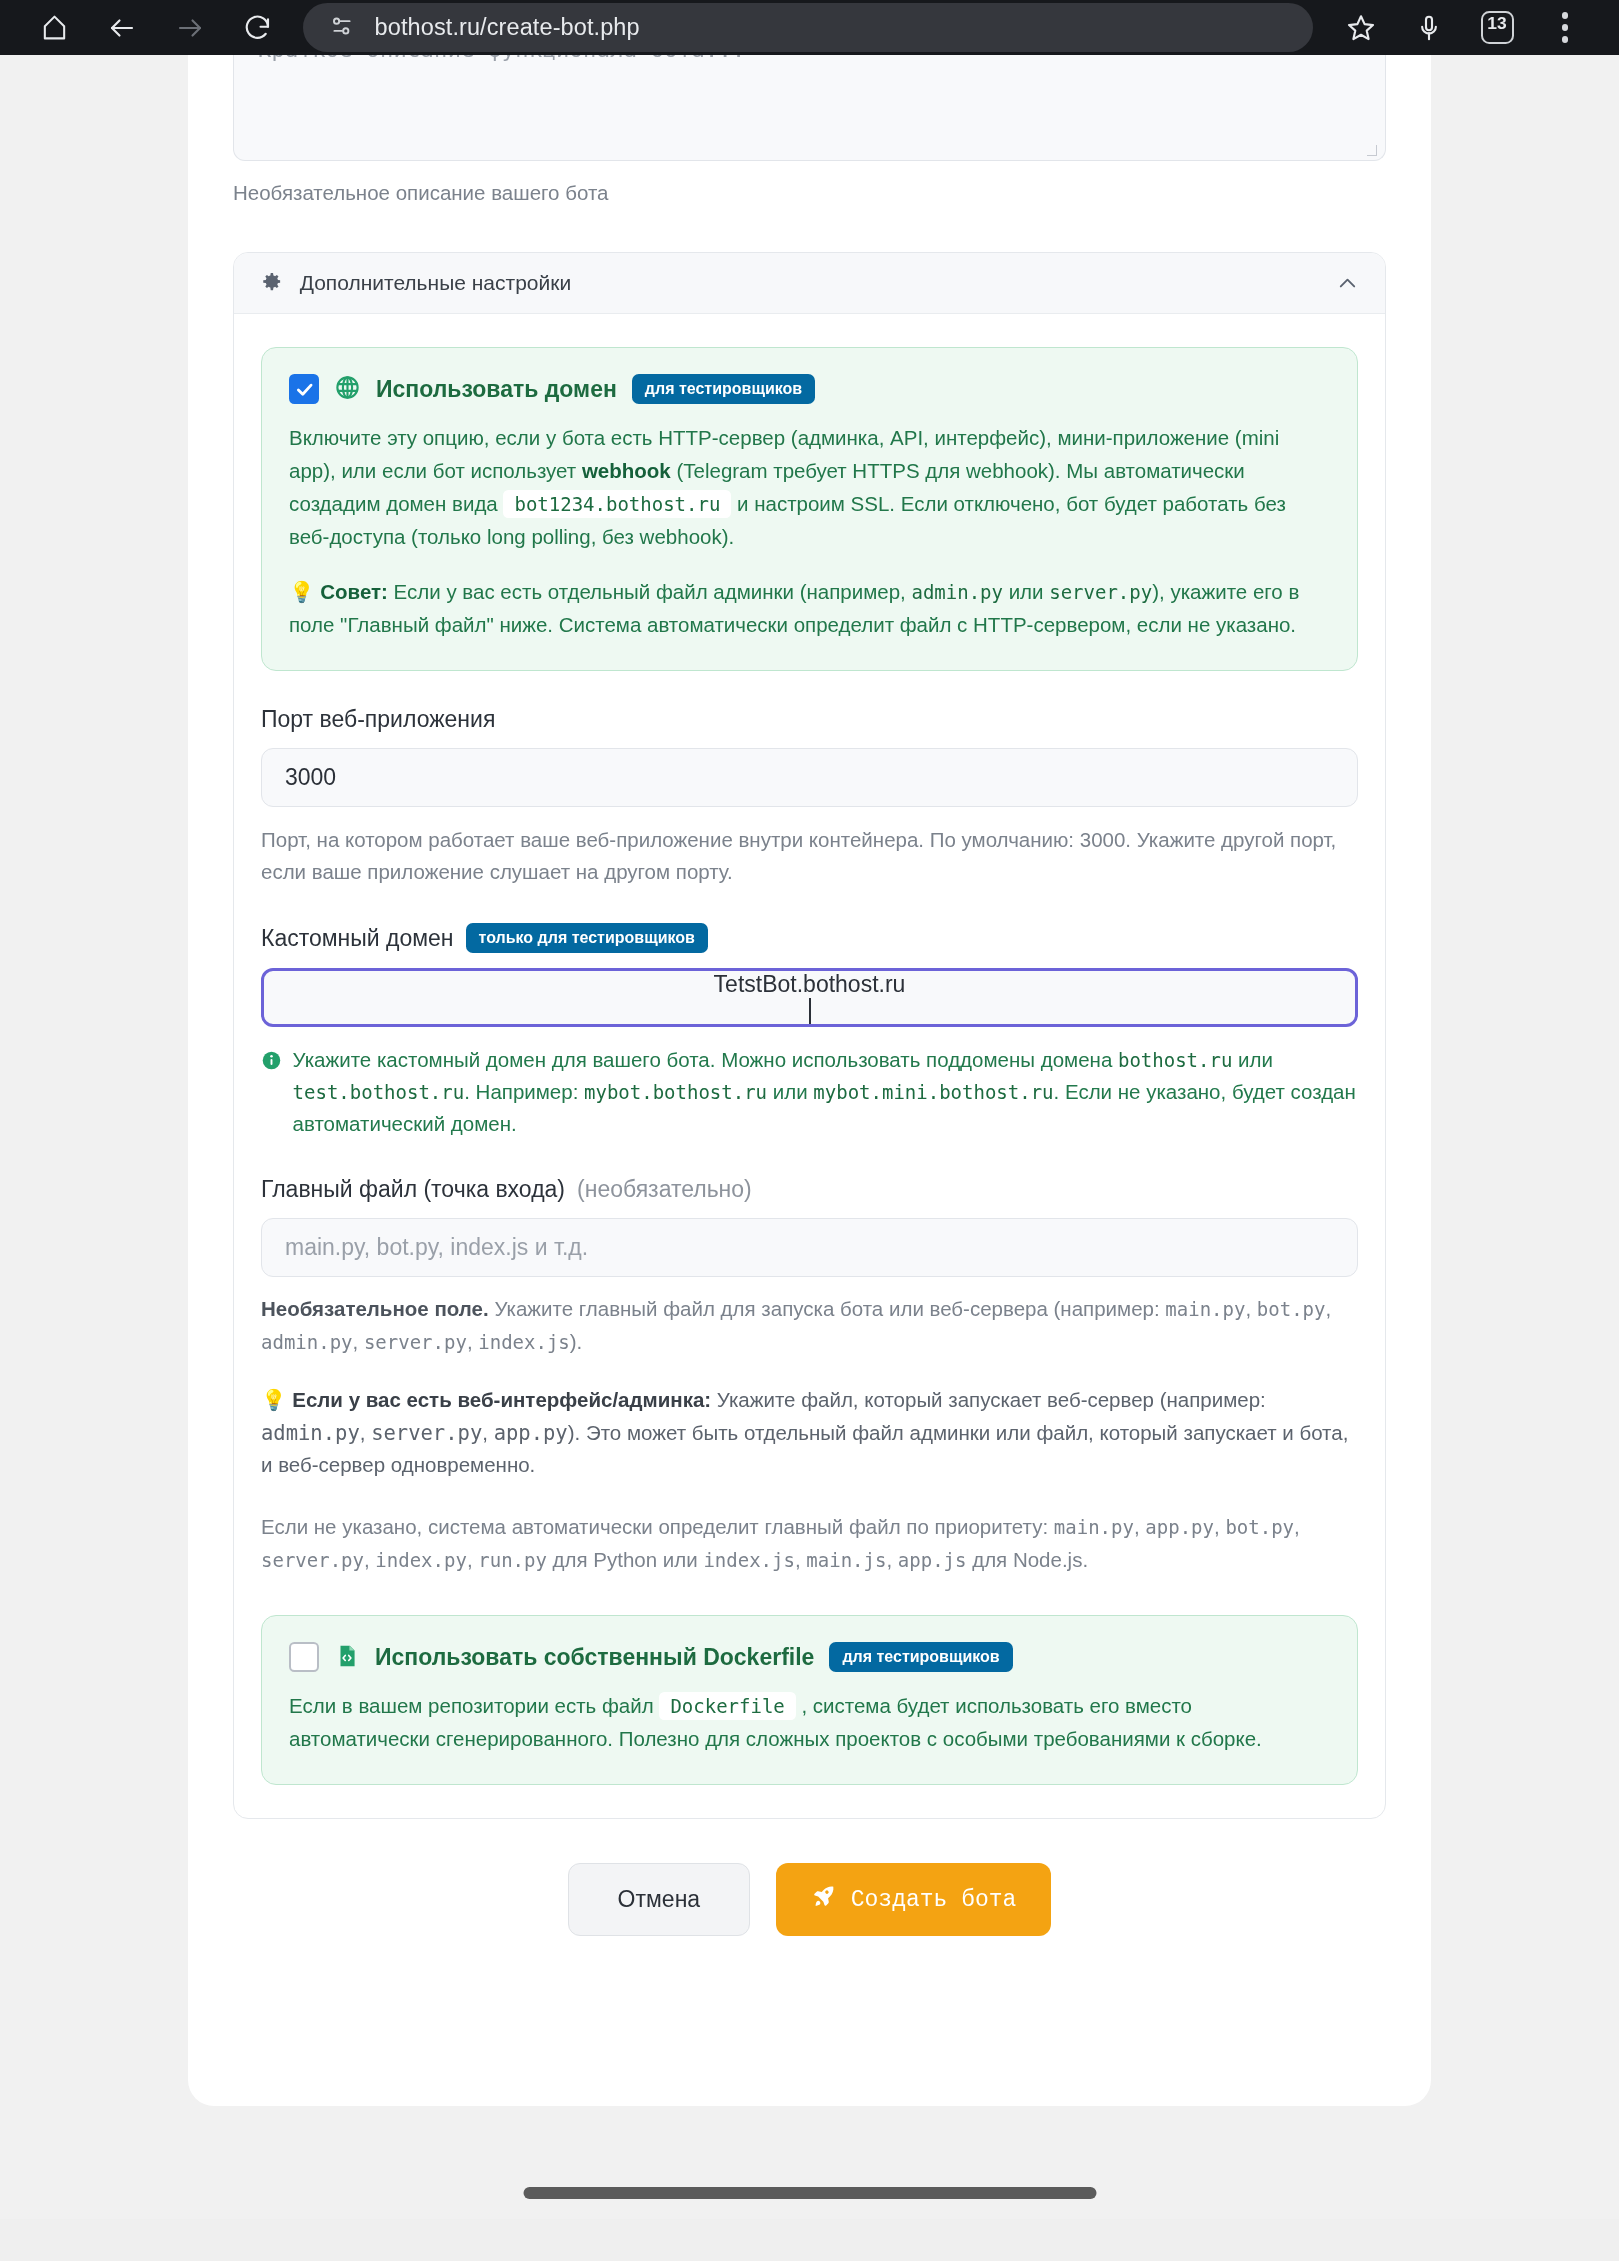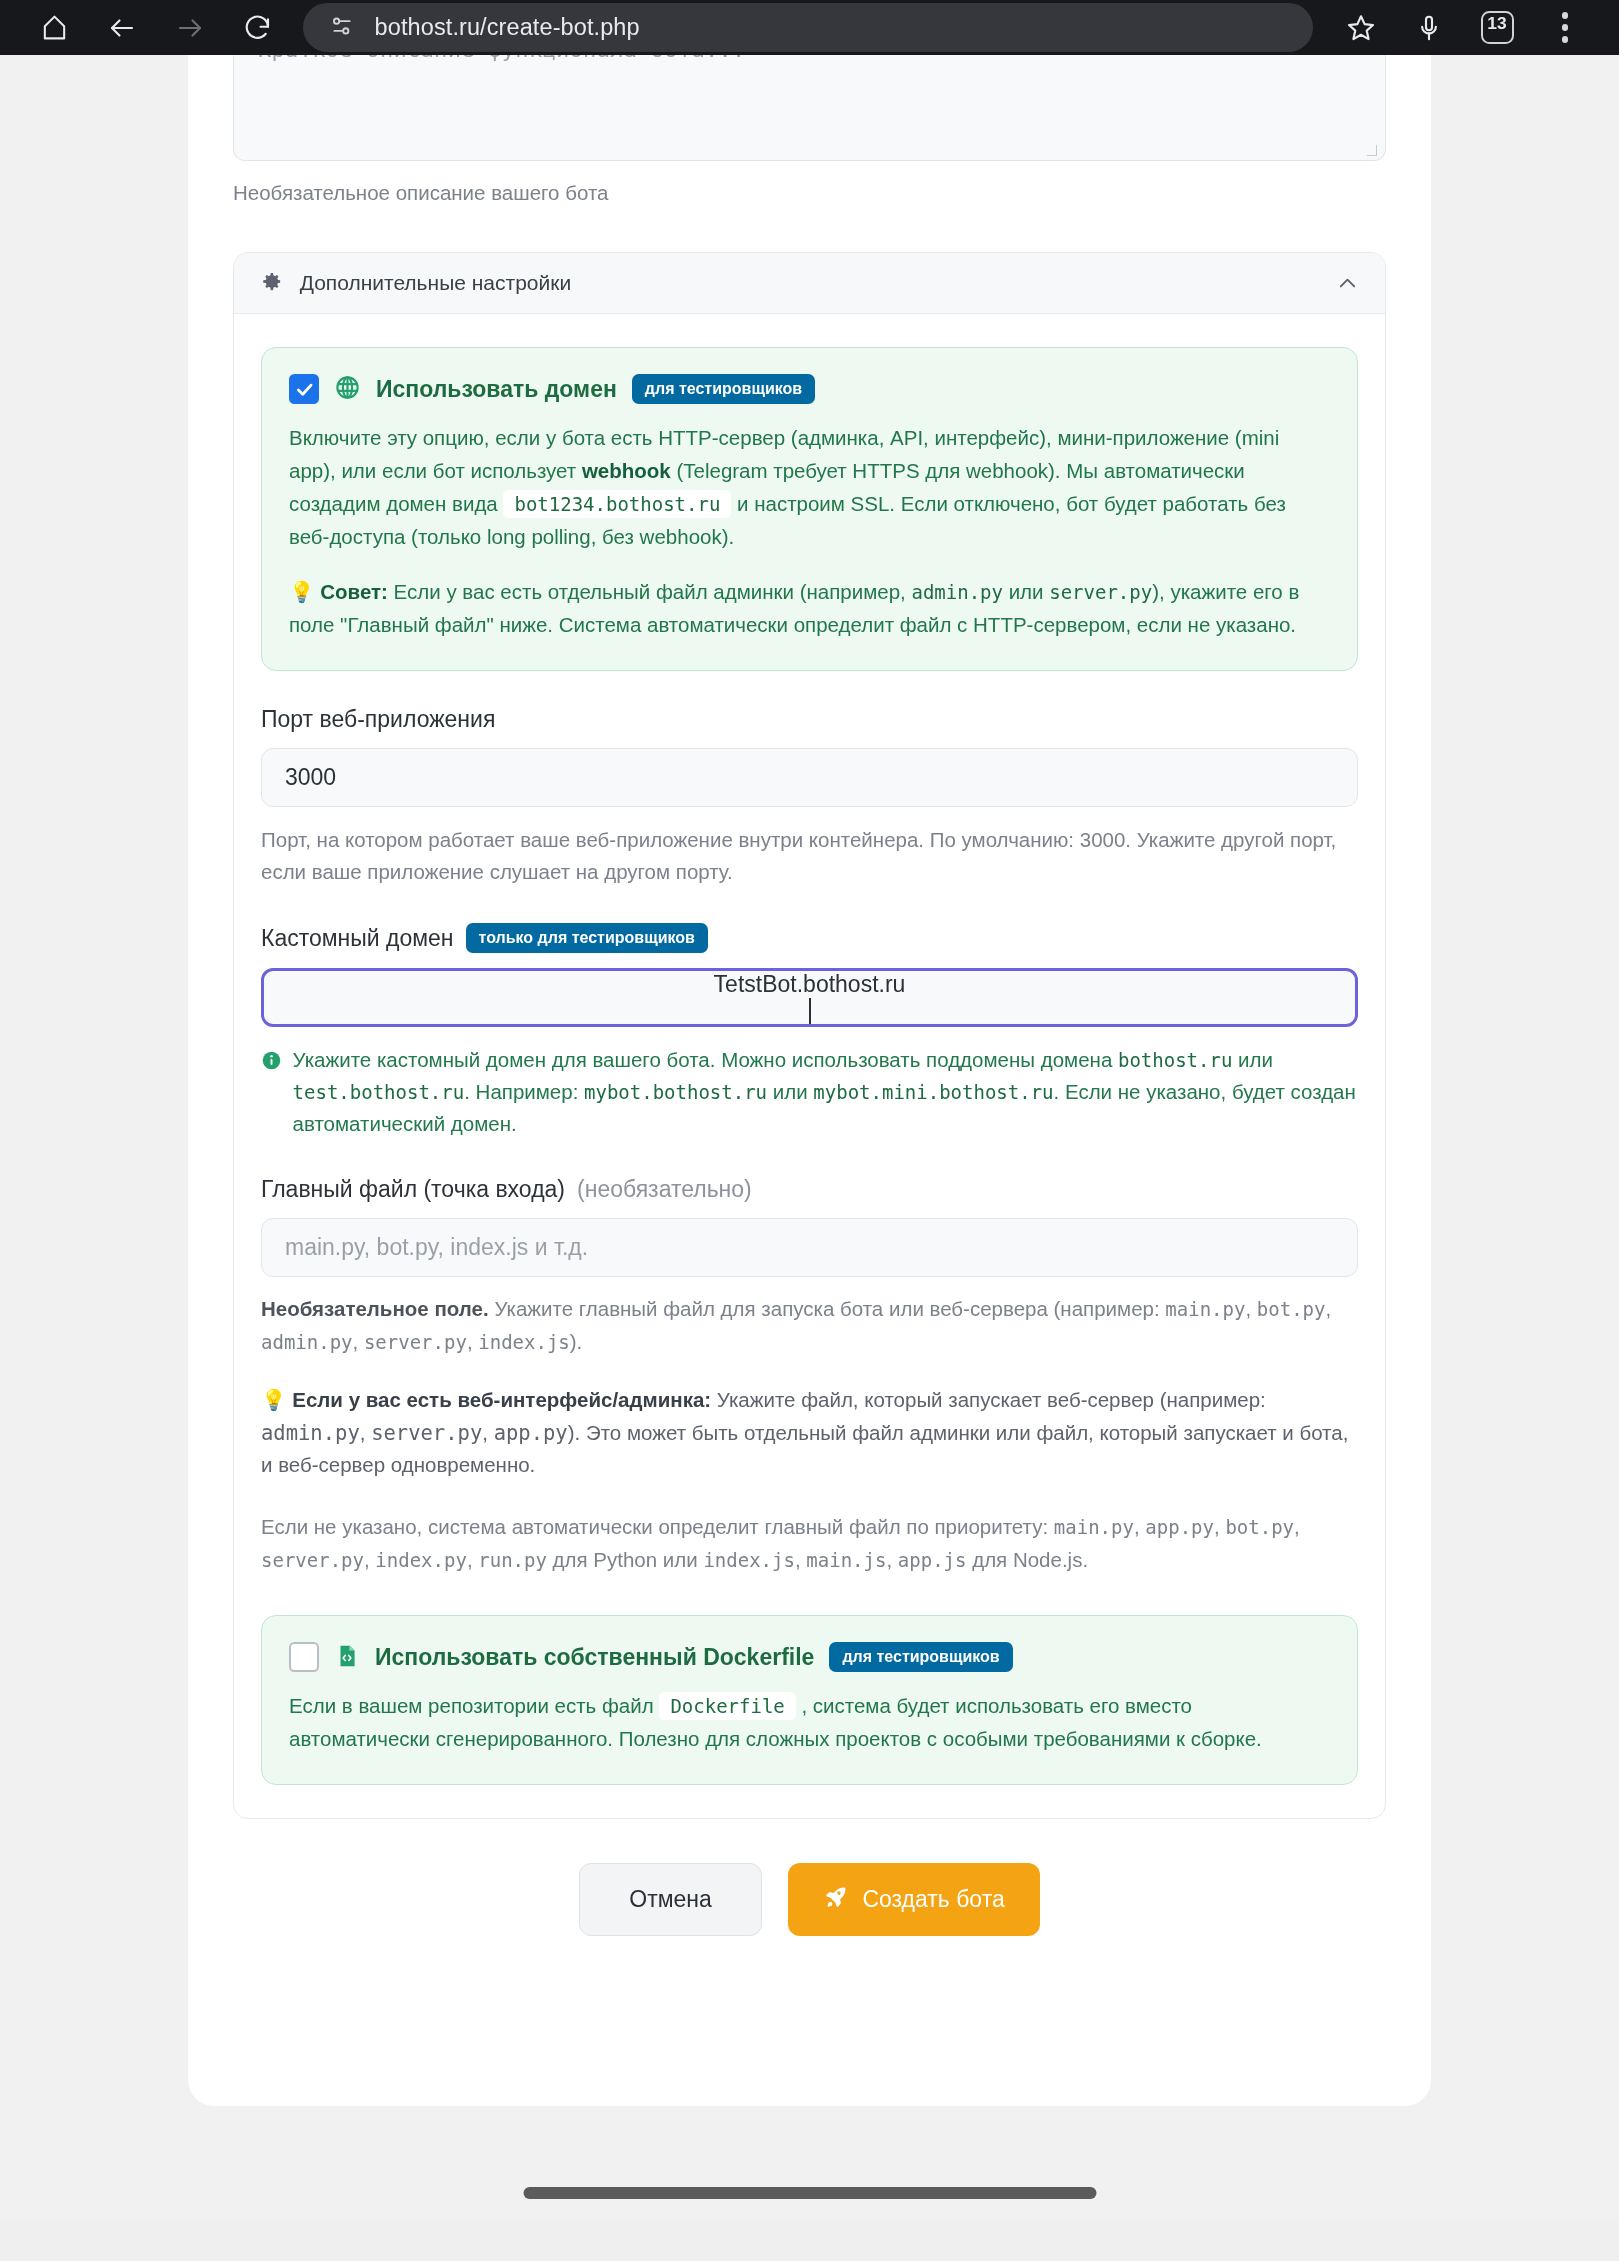--- a/index.html
+++ b/index.html
@@ -159,21 +159,21 @@
   .btn-cancel {
     background: #f3f4f6; border: 1.5px solid #dfe2e6; border-radius: 12px;
     height: 73px; padding: 0 49px; font-size: 23px; color: #2b3038; cursor: pointer;
     display: flex; align-items: center; justify-content: center;
     font-family: "Liberation Sans", sans-serif;
   }
   .btn-create {
     background: #f4a312; border: none; border-radius: 12px; height: 73px;
     padding: 0 35px; font-size: 23px; color: #ffffff; cursor: pointer;
     display: flex; align-items: center; gap: 13.6px;
-    font-family: Liberation Sans, sans-serif;
+    font-family: Liberation Mono, monospace;
   }
 
   
   .gesture {
     position: absolute; left: 50%; transform: translateX(-50%); bottom: 20px;
     width: 573px; height: 12px; border-radius: 7.6px; background: #5b5b5b;
   }
 </style>
 </head>
 <body>

